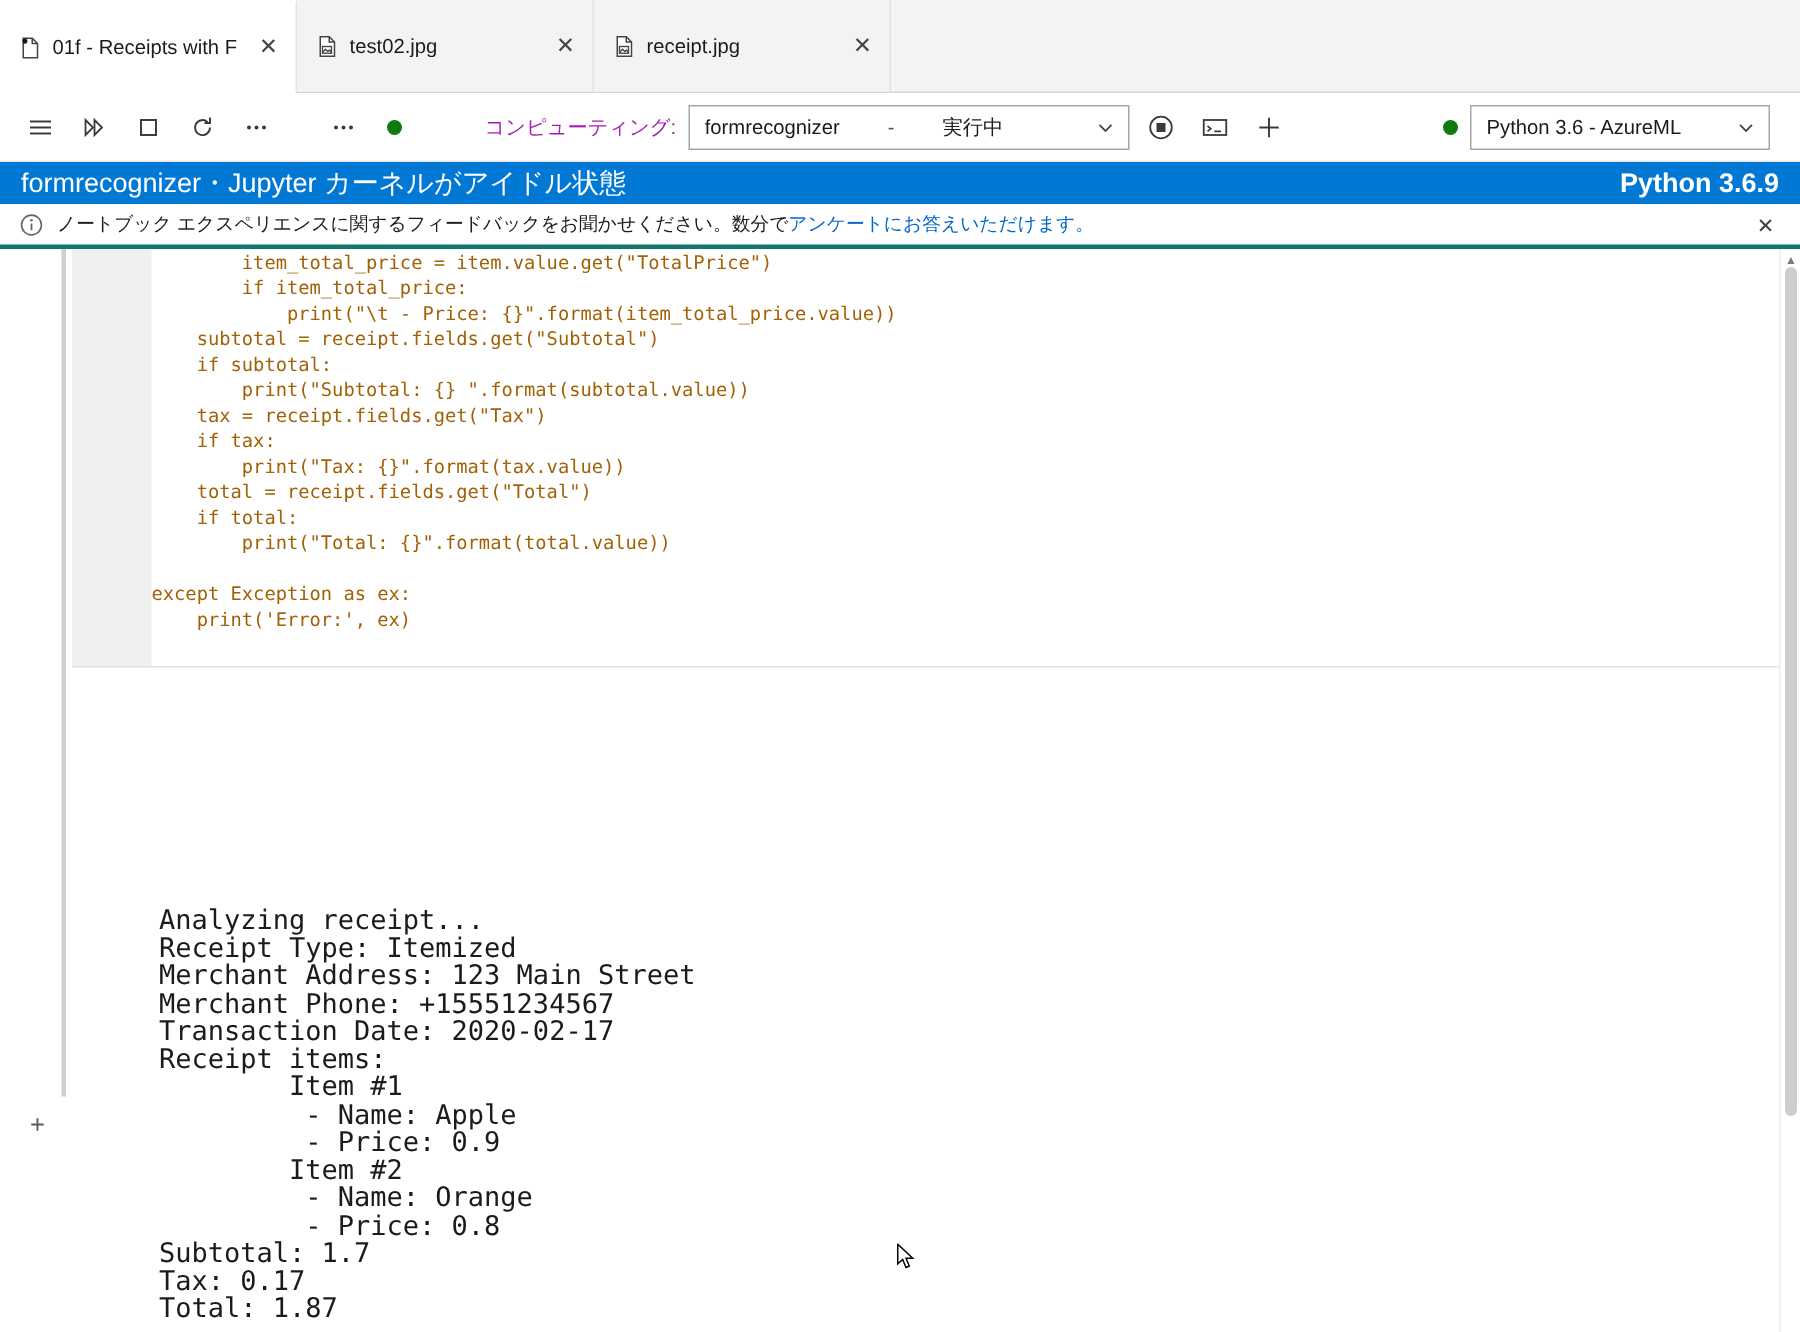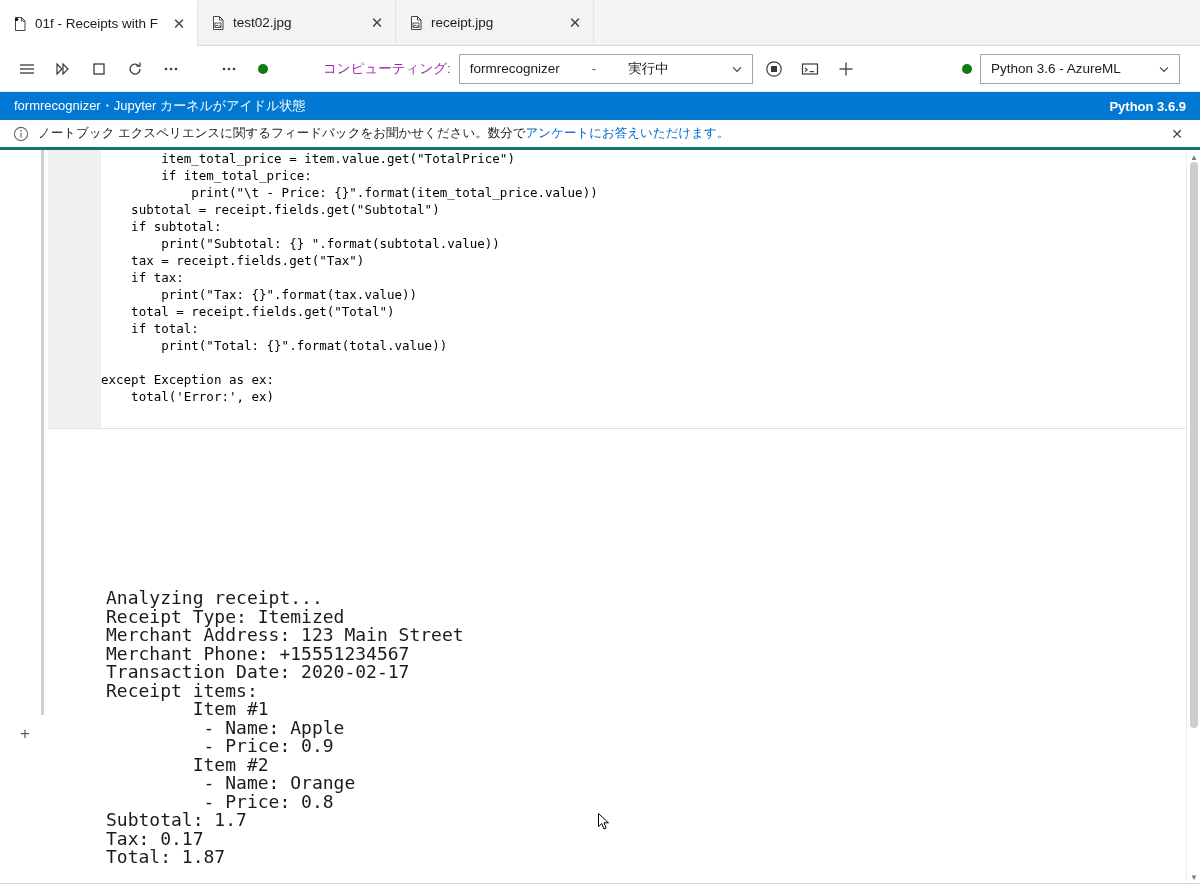--- a/index.html
+++ b/index.html
@@ -12,21 +12,21 @@
   }
   #app {
     width: 1200px; height: 888px;
     position: relative;
     background: #ffffff;
   }
 
   
   .tabstrip {
     display: flex;
-    height: 46px;
+    height: 62px;
     background: #f3f3f3;
     border-bottom: 1px solid #d6d6d6;
     align-items: stretch;
   }
   .tab {
     width: 198px;
     display: flex;
     align-items: center;
     padding: 0 8px 0 12px;
     background: #f3f3f3;
@@ -136,21 +136,21 @@
   .spacer { flex: 1 1 auto; }
 
   
   .statusbar {
     height: 28px;
     background: #0078d4;
     color: #ffffff;
     display: flex;
     align-items: center;
     padding: 0 14px;
-    font-size: 13px;
+    font-size: 18px;
   }
   .statusbar .right { margin-left: auto; font-weight: bold; }
 
   
   .notifbar {
     height: 30px;
     background: #ffffff;
     border-bottom: 3px solid #0f766e;
     display: flex;
     align-items: center;
@@ -228,21 +228,21 @@
     white-space: pre;
   }
   .ln {
     display: inline-block;
     width: 53px;
     padding-right: 11px;
     text-align: right;
     color: #2b91af;
     font-family: "DejaVu Sans Mono", monospace;
   }
-  .cd { color: #000000; }
+  .cd { color: #a16207; }
 
   .output {
     position: absolute;
     left: 48px; top: 431px;
     right: 10px;
     padding: 8px 0 0 58px;
     font-family: "DejaVu Sans Mono", monospace;
     font-size: 18px;
     line-height: 18.5px;
     color: #1b1b1b;
@@ -461,21 +461,21 @@
 <span class="ln">46</span><span class="cd">    if subtotal:</span>
 <span class="ln">47</span><span class="cd">        print("Subtotal: {} ".format(subtotal.value))</span>
 <span class="ln">48</span><span class="cd">    tax = receipt.fields.get("Tax")</span>
 <span class="ln">49</span><span class="cd">    if tax:</span>
 <span class="ln">50</span><span class="cd">        print("Tax: {}".format(tax.value))</span>
 <span class="ln">51</span><span class="cd">    total = receipt.fields.get("Total")</span>
 <span class="ln">52</span><span class="cd">    if total:</span>
 <span class="ln">53</span><span class="cd">        print("Total: {}".format(total.value))</span>
 <span class="ln">54</span><span class="cd"></span>
 <span class="ln">55</span><span class="cd">except Exception as ex:</span>
-<span class="ln">56</span><span class="cd">    total('Error:', ex)</span>
+<span class="ln">56</span><span class="cd">    print('Error:', ex)</span>
 <span class="ln">57</span><span class="cd"></span></pre>
     </div>
 
     <div class="output">Analyzing receipt...
 Receipt Type: Itemized
 Merchant Address: 123 Main Street
 Merchant Phone: +15551234567
 Transaction Date: 2020-02-17
 Receipt items:
         Item #1

